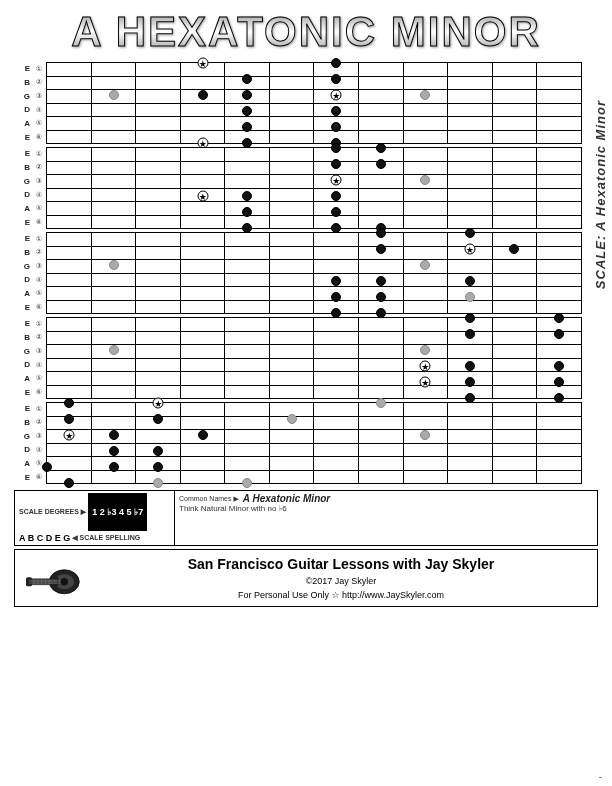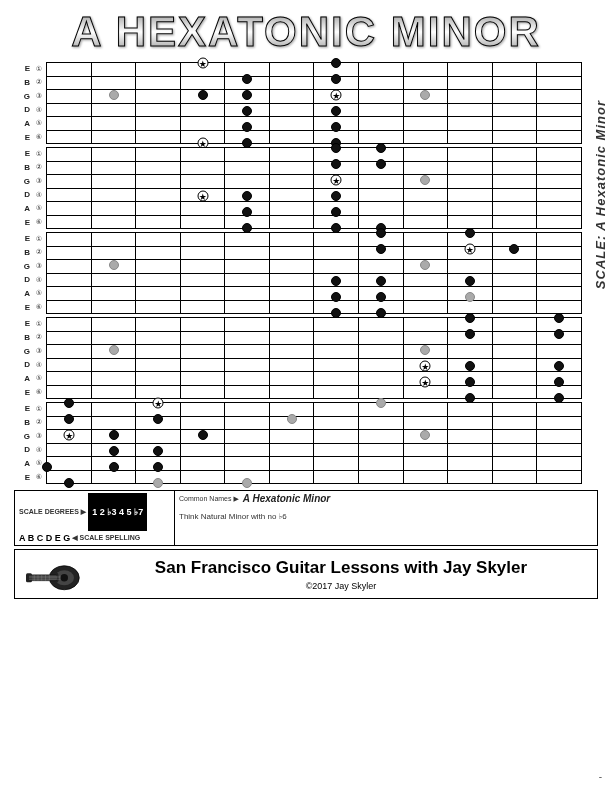--- a/index.html
+++ b/index.html
@@ -193,21 +193,20 @@
     .common-names-value {
       font-size: 10px;
       font-weight: bold;
       font-style: italic;
       color: #222;
     }
 
     .common-names-sub {
       font-size: 8px;
       color: #333;
-      margin-top: 8px;
     }
 
     
     .footer {
       margin: 2px 14px 0 14px;
       border: 1.5px solid #000;
       display: flex;
       align-items: center;
       padding: 4px 8px;
       gap: 10px;
@@ -224,21 +223,21 @@
 
     .footer-text {
       font-size: 9px;
       color: #000;
       line-height: 1.5;
       text-align: center;
       flex: 1;
     }
 
     .footer-text .footer-title {
-      font-size: 17px;
+      font-size: 14px;
       font-weight: bold;
     }
 
     .page-number {
       position: absolute;
       bottom: 4px;
       right: 10px;
       font-size: 10px;
       color: #555;
     }
@@ -603,17 +602,22 @@
         <circle cx="55" cy="30" r="5" fill="#111"></circle>
 
         <line x1="8" y1="28" x2="50" y2="28" stroke="#aaa" stroke-width="0.5"></line>
         <line x1="8" y1="30" x2="50" y2="30" stroke="#aaa" stroke-width="0.5"></line>
         <line x1="8" y1="32" x2="50" y2="32" stroke="#aaa" stroke-width="0.5"></line>
       </svg>
     </div>
     <div class="footer-text">
       <div class="footer-title">San Francisco Guitar Lessons with Jay Skyler</div>
       <div>©2017 Jay Skyler</div>
+      <div>
+        <span>For Personal Use Only</span>
+        <span>☆</span>
+        <span>http://www.JaySkyler.com</span>
+      </div>
     </div>
   </div>
 
   <div class="page-number">-</div>
 </div>
 
 </body></html>

